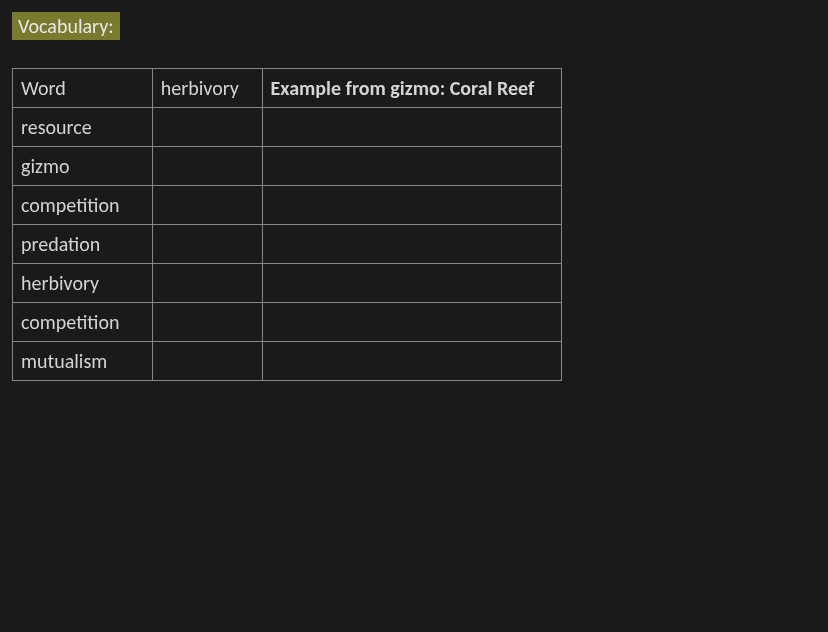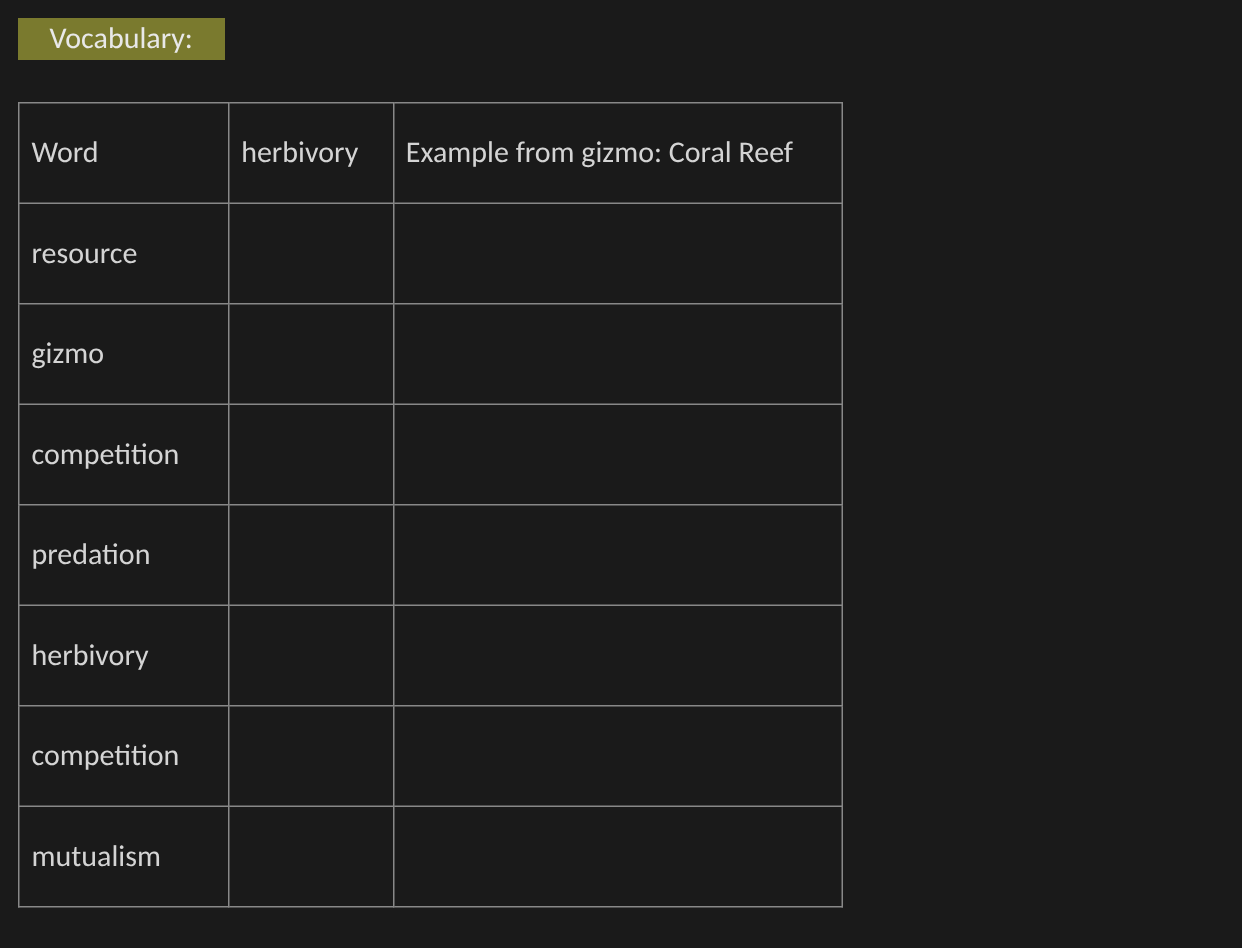--- a/index.html
+++ b/index.html
@@ -13,46 +13,47 @@
       font-family: Calibri, Arial, sans-serif;
       font-size: 20px;
       width: 828px;
       height: 632px;
       padding: 12px;
     }
     .heading {
       display: inline-block;
       background-color: #7a7a2e;
       color: #e8e8e8;
-      padding: 2px 21px;
+      padding: 2px 6px;
       font-size: 20px;
       margin-bottom: 28px;
     }
     table {
       border-collapse: collapse;
       width: 550px;
     }
     td {
       border: 1px solid #888;
-      padding: 20px 8px;
+      padding: 6px 8px;
       vertical-align: top;
       color: #d4d4d4;
       font-size: 20px;
       line-height: 1.3;
       overflow-wrap: break-word;
       word-break: break-word;
     }
     td.col-word {
       width: 140px;
     }
     td.col-def {
       width: 110px;
     }
     td.col-example {
       width: 300px;
+      font-weight: bold;
     }
   </style>
 </head>
 <body>
 
 
 
 <div class="heading">Vocabulary:</div>
 
 <table>

